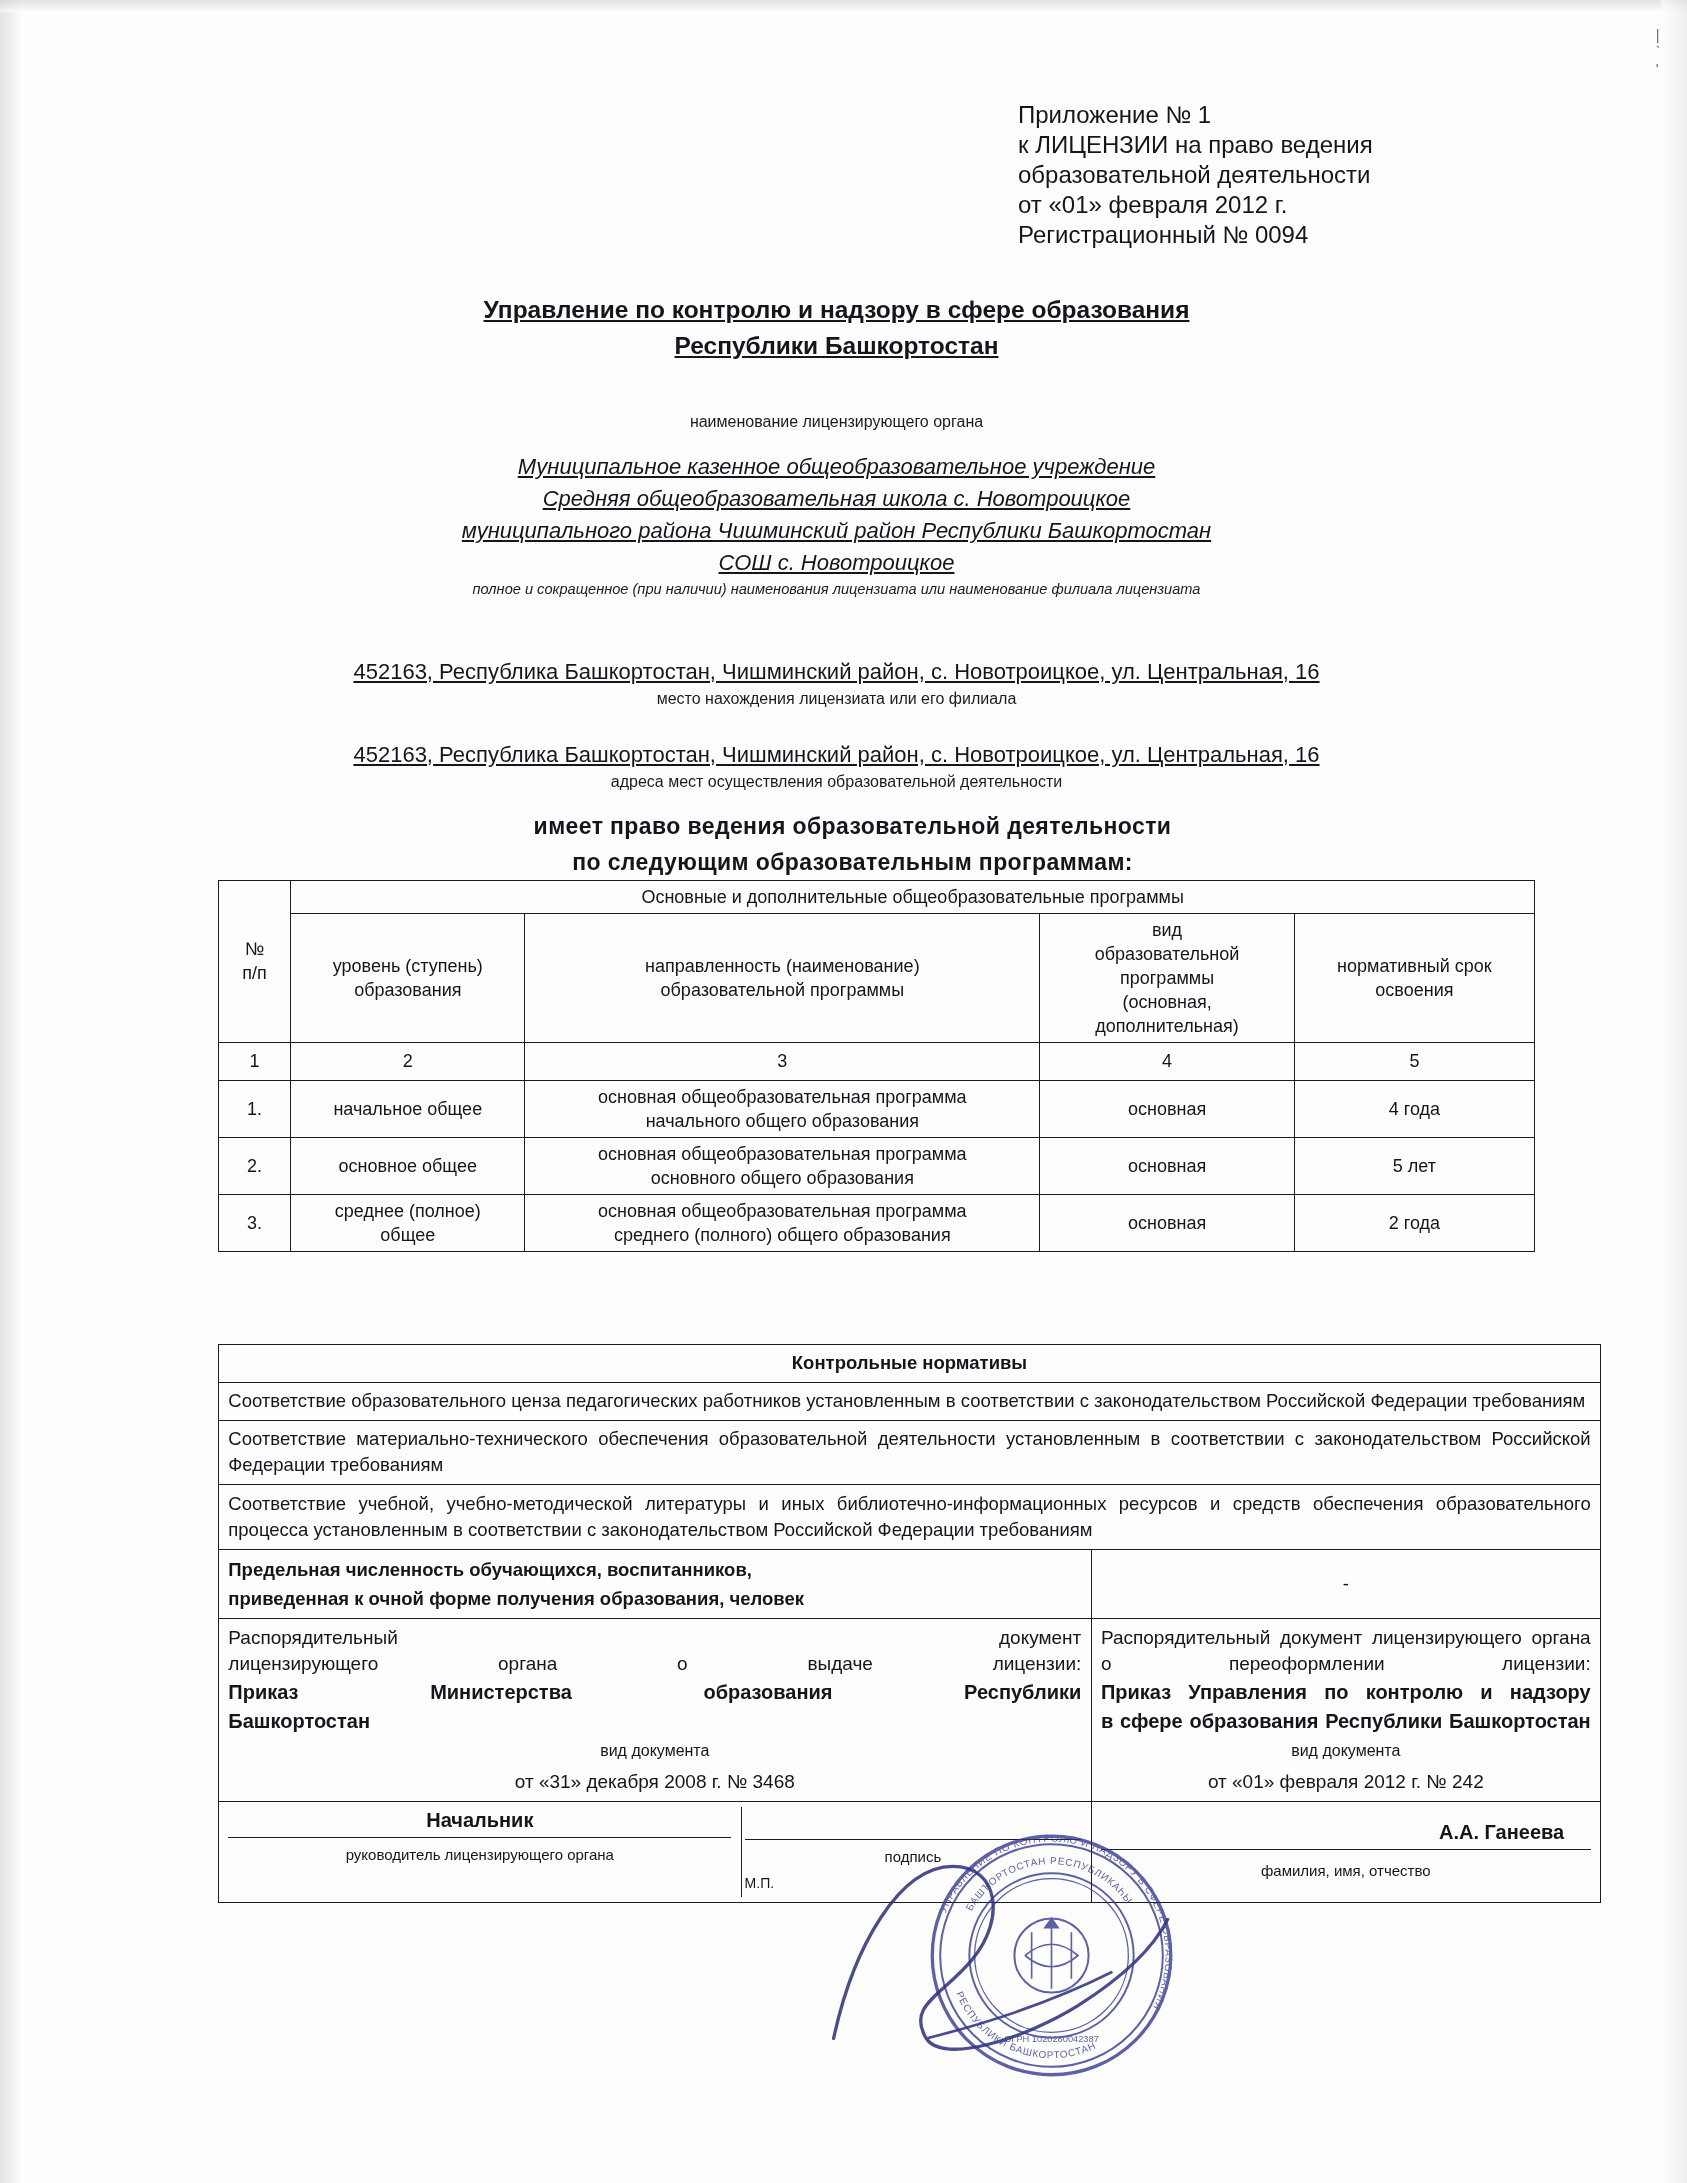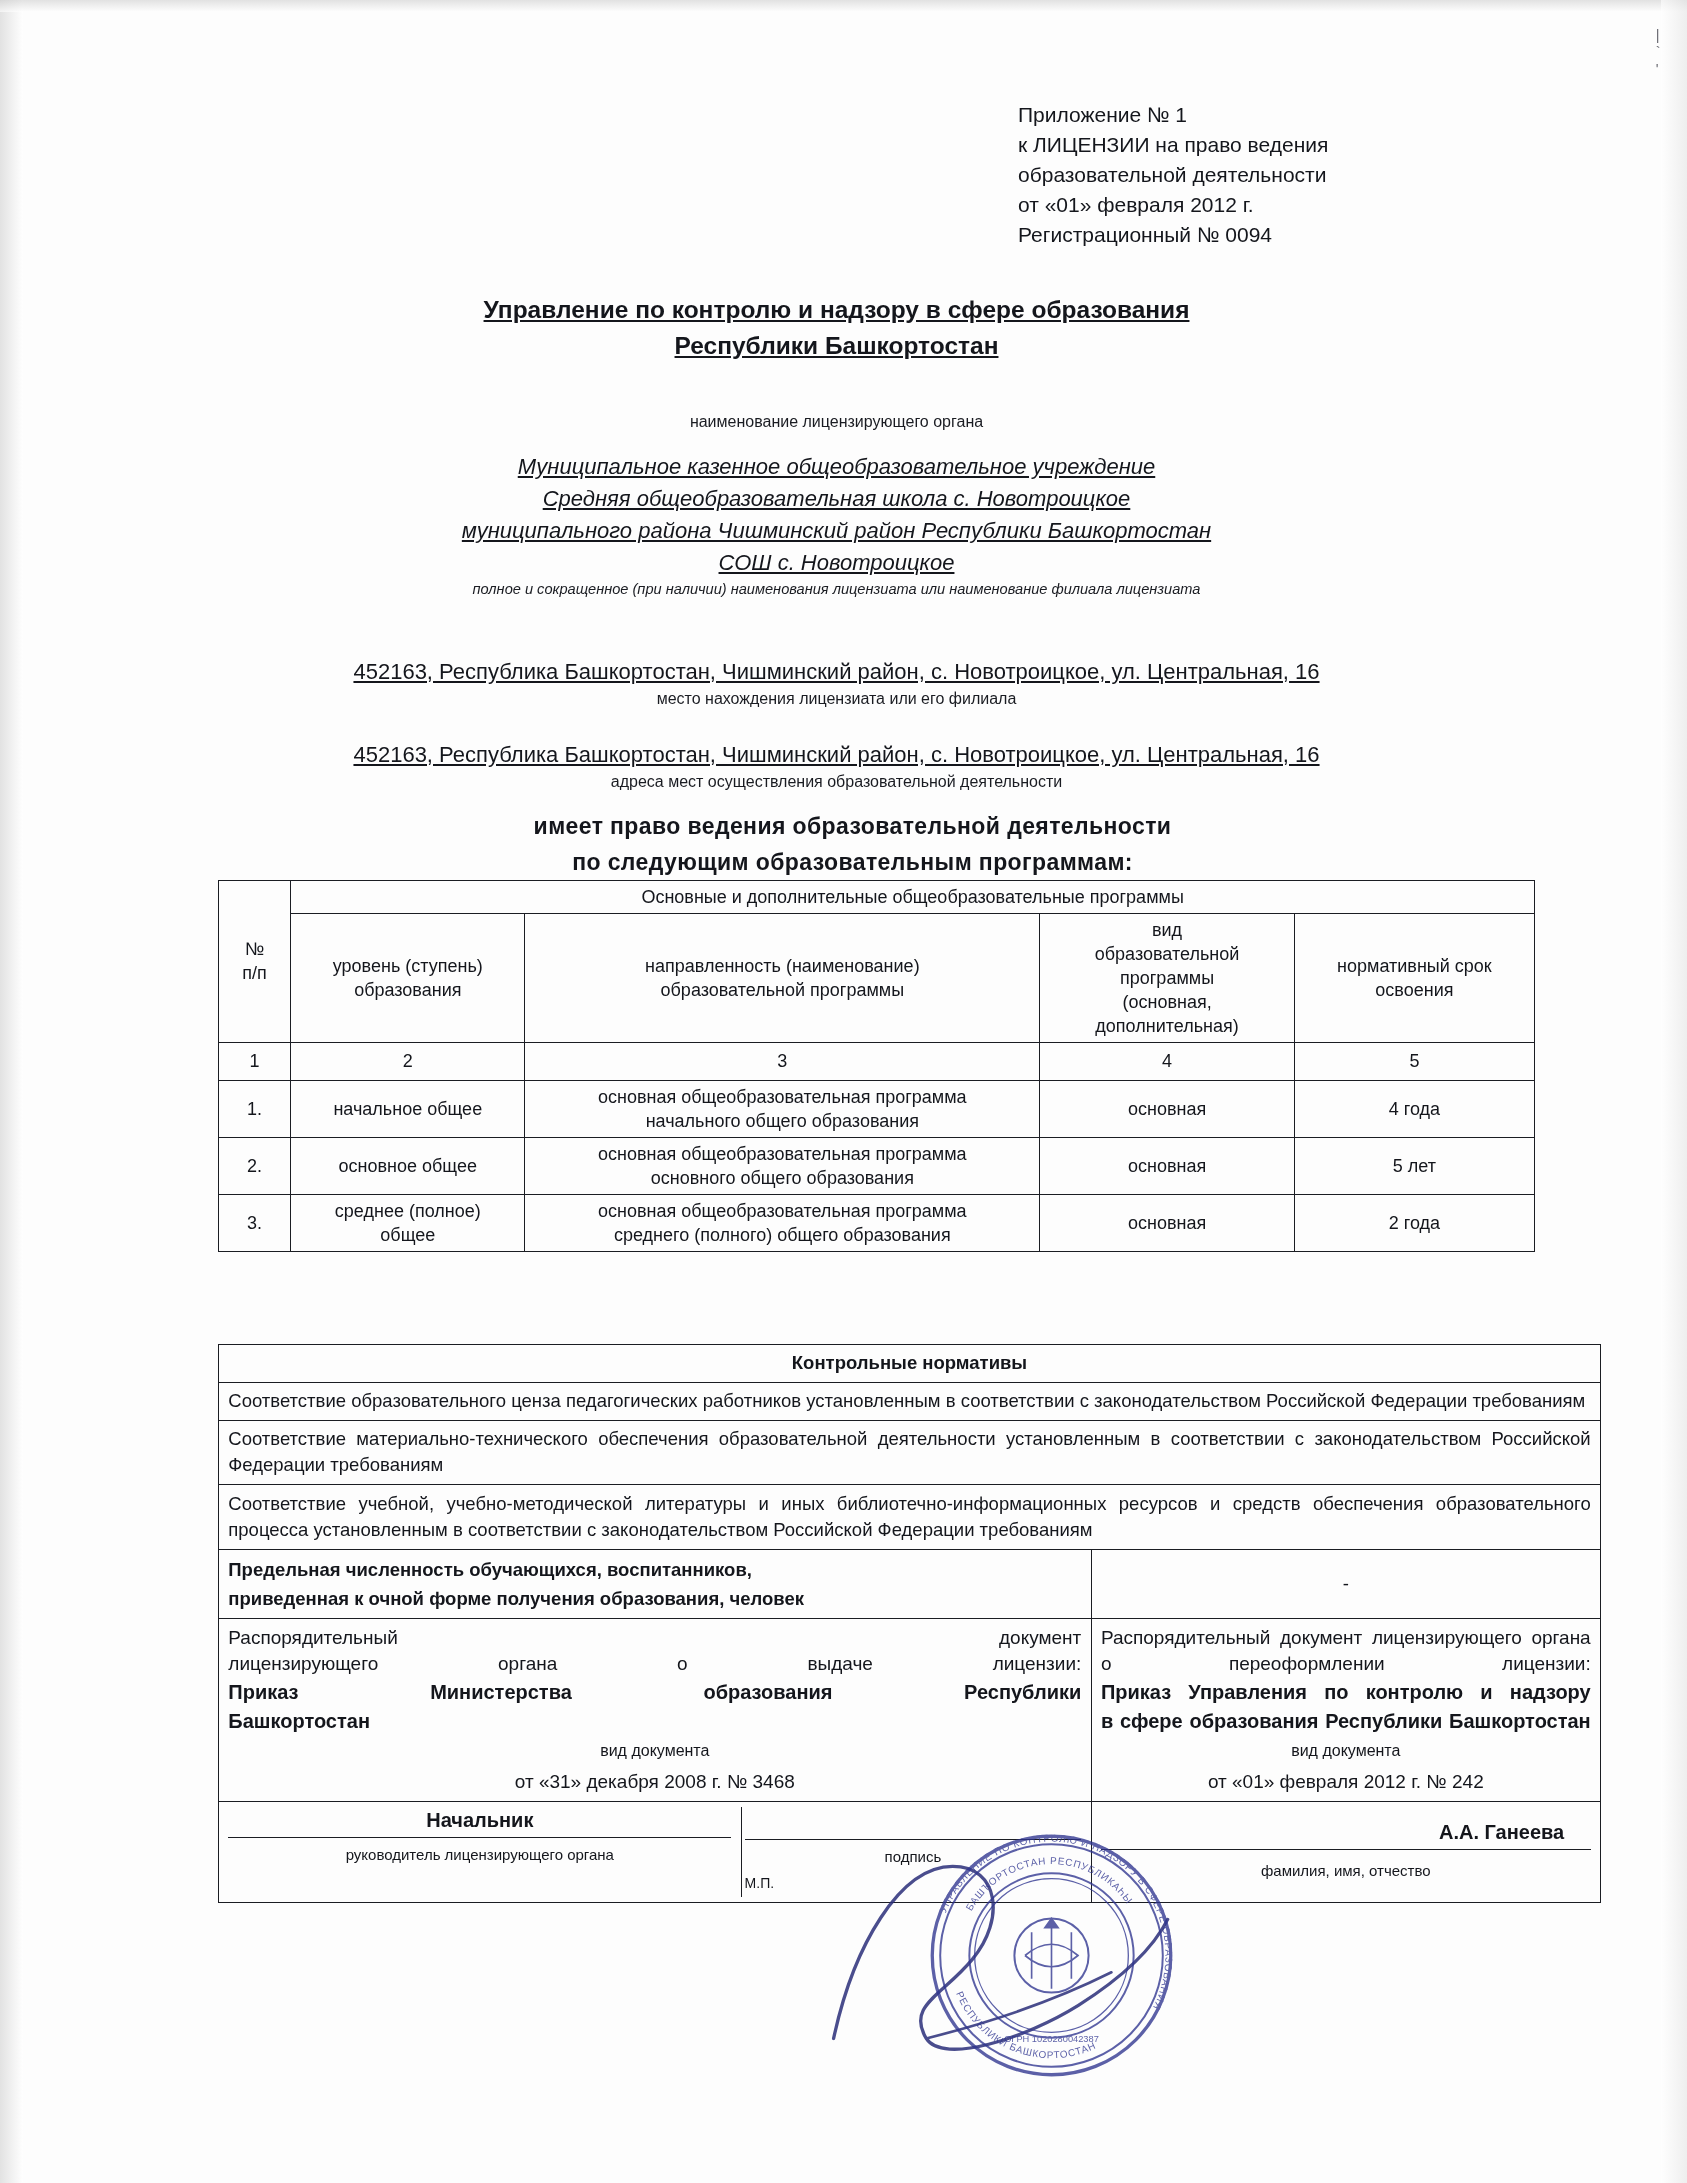--- a/index.html
+++ b/index.html
@@ -47,21 +47,21 @@
     left: 79px;
     top: 26.5px;
     width: 1515px;
     height: 2117px;
   }
   .hdr-block {
     position: absolute;
     left: 939px;
     top: 73px;
     width: 595px;
-    font-size: 21px;
+    font-size: 24px;
     line-height: 30px;
     color: #14161c;
   }
 
   .title-org {
     position: absolute;
     left: 152px;
     top: 265px;
     width: 1211px;
     text-align: center;

